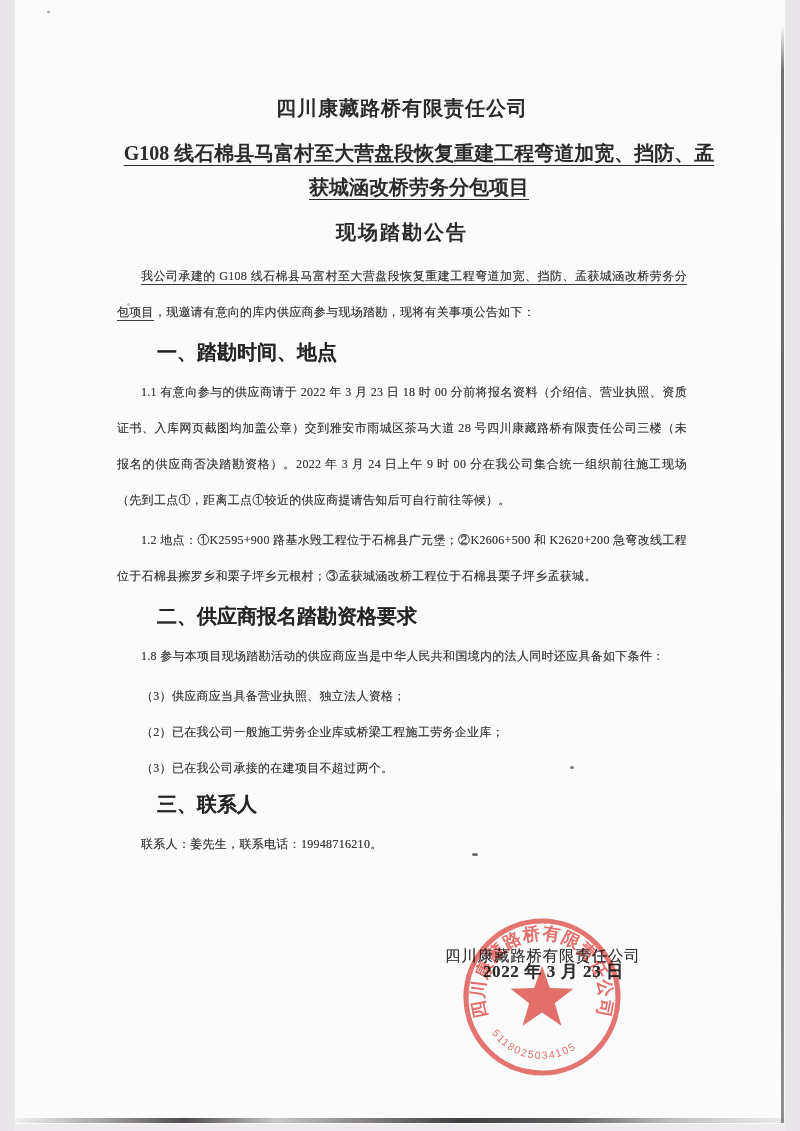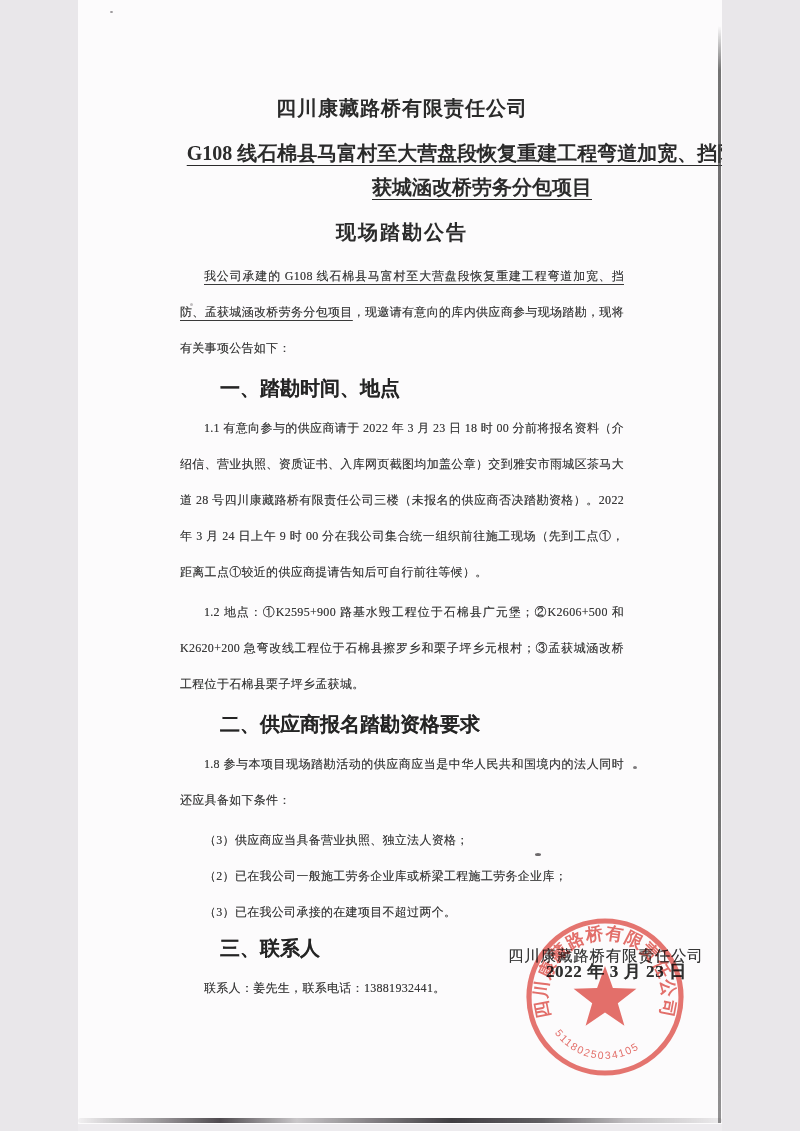--- a/index.html
+++ b/index.html
@@ -1,17 +1,17 @@
 <!DOCTYPE html>
 <html><head>
 <meta charset="utf-8">
 <style>
   html,body{margin:0;padding:0;background:#e9e7ea;}
   .page{
-    position:relative;width:644px;height:1131px;margin:0 auto;
+    position:relative;width:770px;height:1131px;margin:0 auto;
     background:#fcfbfc;overflow:hidden;
     font-family:"Liberation Serif","DejaVu Serif",serif;
     color:#383838;
   }
   .doc{position:absolute;inset:0;padding:96px 98px 0 102px;box-sizing:border-box;}
   .title-company{
     text-align:center;font-size:20px;font-weight:bold;color:#2b2b2b;
     margin:0 0 16px;letter-spacing:1px;line-height:24px;
   }
   .title-project{
@@ -94,21 +94,21 @@
     <p class="hd">二、供应商报名踏勘资格要求</p>
 
     <p class="body indent">1.8 参与本项目现场踏勘活动的供应商应当是中华人民共和国境内的法人同时还应具备如下条件：</p>
 
     <p class="body indent list">（3）供应商应当具备营业执照、独立法人资格；</p>
     <p class="body indent list">（2）已在我公司一般施工劳务企业库或桥梁工程施工劳务企业库；</p>
     <p class="body indent list">（3）已在我公司承接的在建项目不超过两个。</p>
 
     <p class="hd">三、联系人</p>
 
-    <p class="body indent">联系人：姜先生，联系电话：13881932441。</p>
+    <p class="body indent">联系人：姜先生，联系电话：19948716210。</p>
   </div>
 
   <div class="sig-company">四川康藏路桥有限责任公司</div>
   <div class="sig-date">2022 年 3 月 23 日</div>
 
   <svg class="seal" viewBox="0 0 190 190" xmlns="http://www.w3.org/2000/svg" aria-hidden="true">
     <defs>
       <path id="arcTop" d="M 40.5 114.8 A 58 58 0 1 1 149.5 114.8" fill="none"></path>
       <path id="arcBottom" d="M 41.3 126 A 62 62 0 0 0 148.7 126" fill="none"></path>
     </defs>

